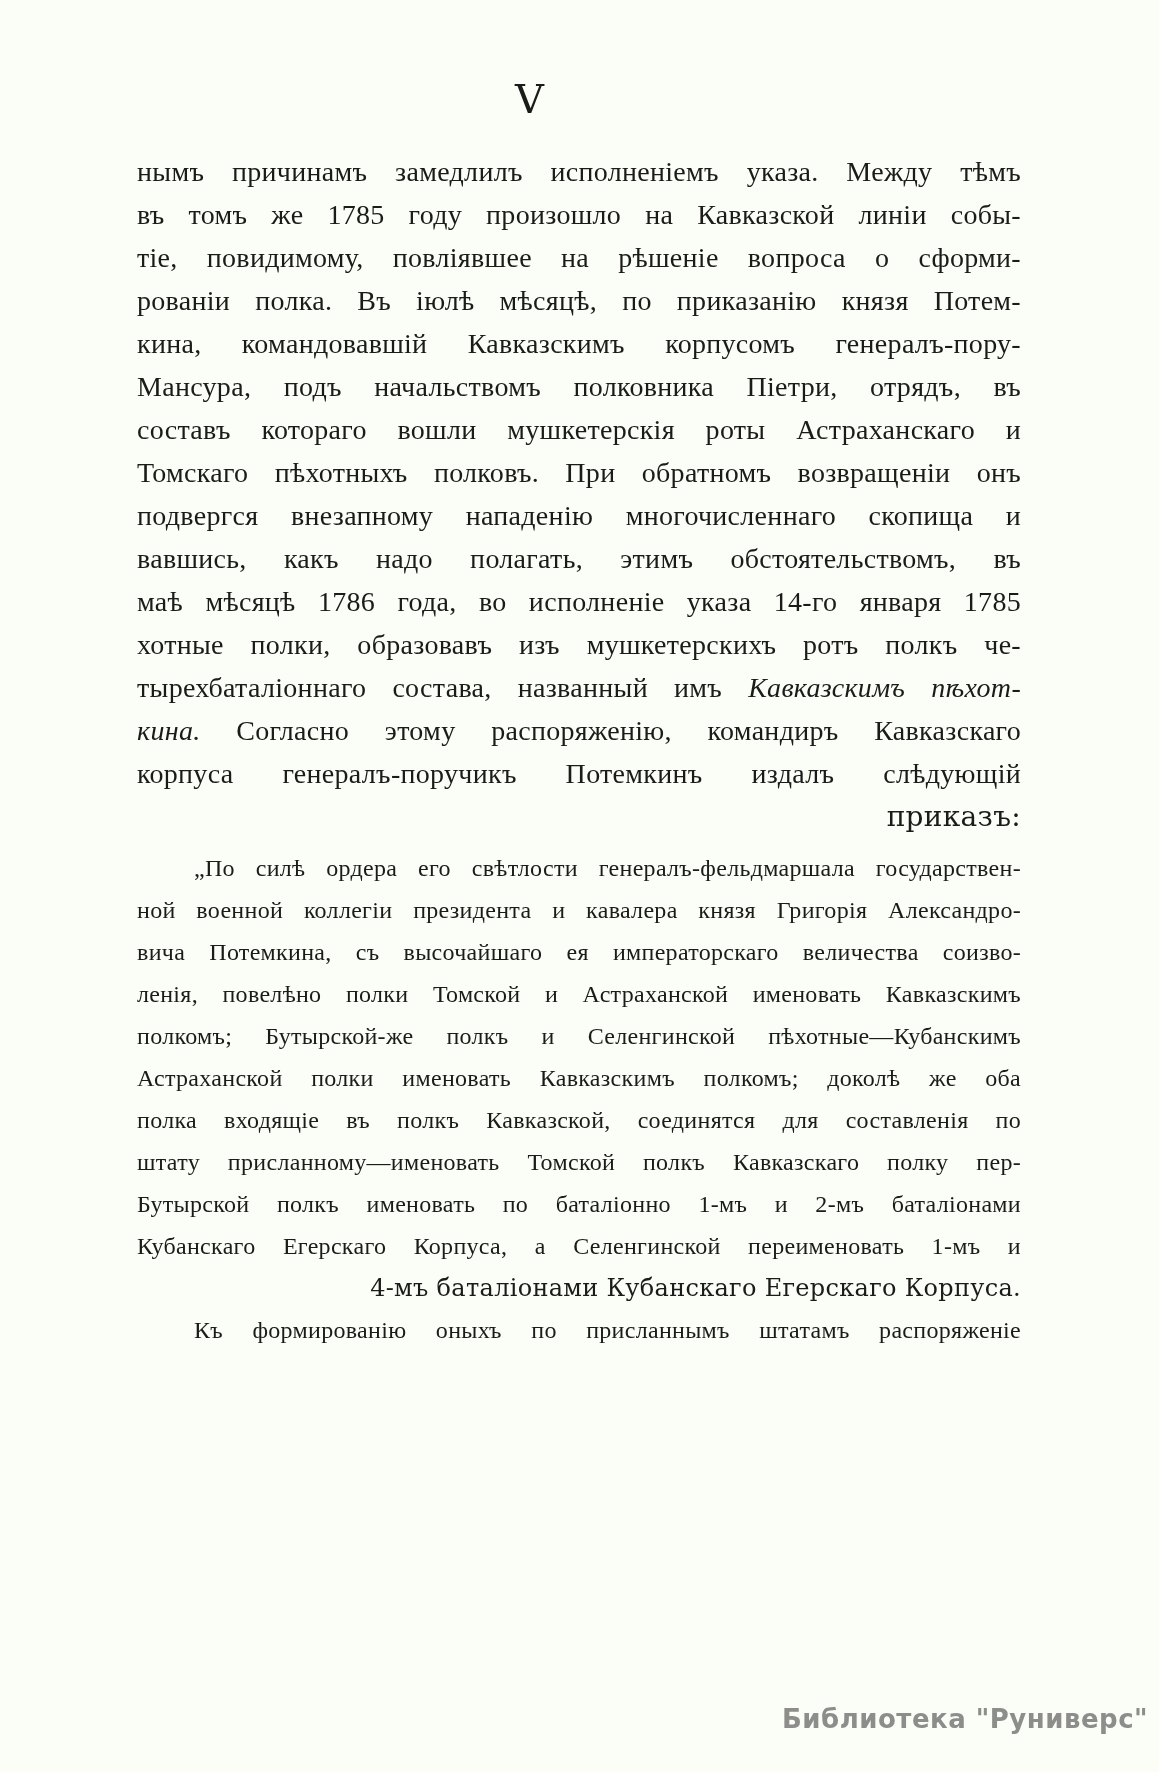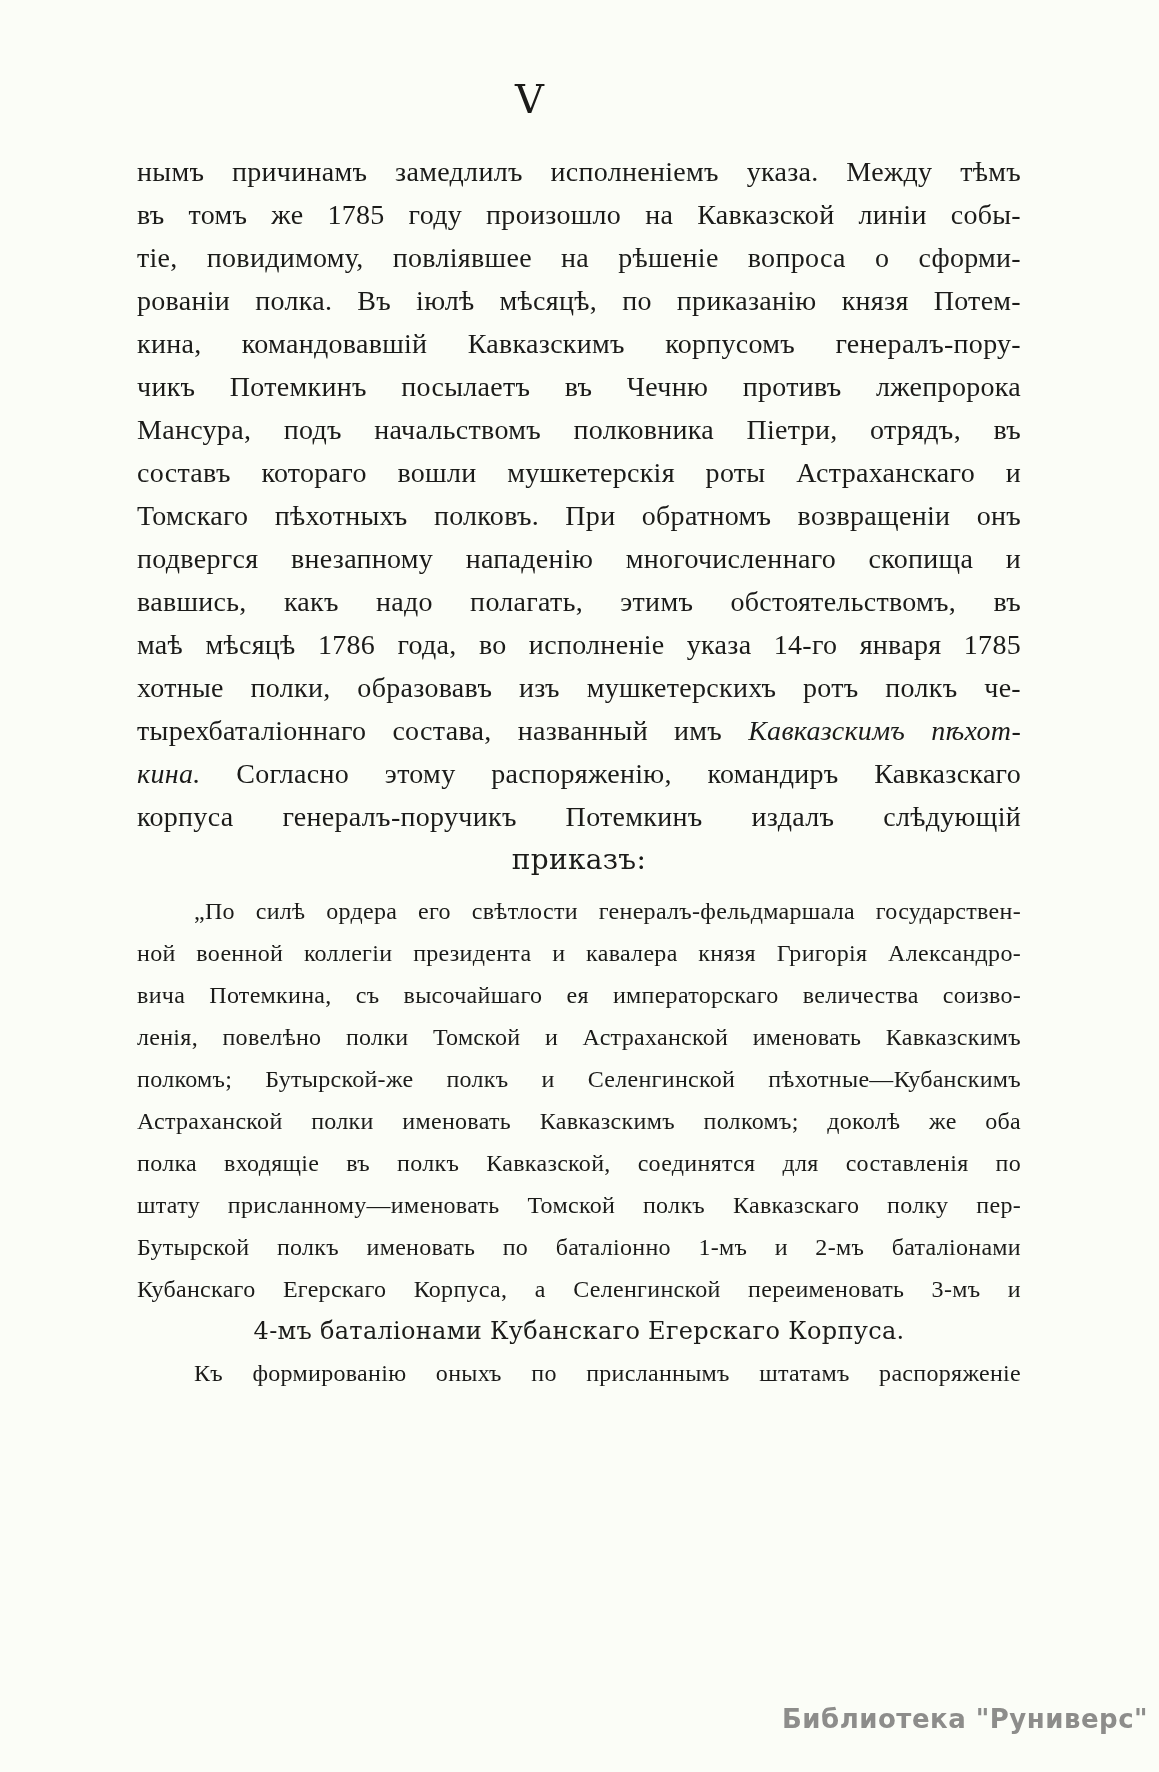--- a/index.html
+++ b/index.html
@@ -20,21 +20,21 @@
     top:76px; left:530px; transform:translateX(-50%);
     font-size:40px; font-weight:400;
     letter-spacing:1px;
   }
   .text-block{
     position:absolute;
     left:137px; top:150px; width:884px;
   }
   .para{width:100%;}
   .line{
-    text-align:center;
+    text-align:right;
     white-space:nowrap;
     letter-spacing:0.3px;
   }
   .line.just{
     white-space:normal;
     text-align:justify;
     text-align-last:justify;
     font-family:Liberation Serif, serif;
   }
   .para.main .line{
@@ -66,21 +66,20 @@
 
   <div class="page-number">V</div>
 
   <div class="text-block">
       <div class="para main">
         <div class="line just"><span>нымъ причинамъ замедлилъ исполненіемъ указа. Между тѣмъ</span></div>
         <div class="line just"><span>въ томъ же 1785 году произошло на Кавказской линіи собы-</span></div>
         <div class="line just"><span>тіе, повидимому, повліявшее на рѣшеніе вопроса о сформи-</span></div>
         <div class="line just"><span>рованіи полка. Въ іюлѣ мѣсяцѣ, по приказанію князя Потем-</span></div>
         <div class="line just"><span>кина, командовавшій Кавказскимъ корпусомъ генералъ-пору-</span></div>
-        <div class="line just"><span>чикъ Потемкинъ посылаетъ въ Чечню противъ лжепророка</span></div>
         <div class="line just"><span>Мансура, подъ начальствомъ полковника Піетри, отрядъ, въ</span></div>
         <div class="line just"><span>составъ котораго вошли мушкетерскія роты Астраханскаго и</span></div>
         <div class="line just"><span>Томскаго пѣхотныхъ полковъ. При обратномъ возвращеніи онъ</span></div>
         <div class="line just"><span>подвергся внезапному нападенію многочисленнаго скопища и</span></div>
         <div class="line just"><span>вавшись, какъ надо полагать, этимъ обстоятельствомъ, въ</span></div>
         <div class="line just"><span>маѣ мѣсяцѣ 1786 года, во исполненіе указа 14-го января 1785</span></div>
         <div class="line just"><span>хотные полки, образовавъ изъ мушкетерскихъ ротъ полкъ че-</span></div>
         <div class="line just"><span>тырехбаталіоннаго состава, названный имъ </span><span class="it">Кавказскимъ пѣхот-</span></div>
         <div class="line just"><span class="it">кина.</span><span> Согласно этому распоряженію, командиръ Кавказскаго</span></div>
         <div class="line just"><span>корпуса генералъ-поручикъ Потемкинъ издалъ слѣдующій</span></div>
@@ -89,21 +88,21 @@
       <div class="para quote">
         <div class="line just ind"><span>„По силѣ ордера его свѣтлости генералъ-фельдмаршала государствен-</span></div>
         <div class="line just"><span>ной военной коллегіи президента и кавалера князя Григорія Александро-</span></div>
         <div class="line just"><span>вича Потемкина, съ высочайшаго ея императорскаго величества соизво-</span></div>
         <div class="line just"><span>ленія, повелѣно полки Томской и Астраханской именовать Кавказскимъ</span></div>
         <div class="line just"><span>полкомъ; Бутырской-же полкъ и Селенгинской пѣхотные—Кубанскимъ</span></div>
         <div class="line just"><span>Астраханской полки именовать Кавказскимъ полкомъ; доколѣ же оба</span></div>
         <div class="line just"><span>полка входящіе въ полкъ Кавказской, соединятся для составленія по</span></div>
         <div class="line just"><span>штату присланному—именовать Томской полкъ Кавказскаго полку пер-</span></div>
         <div class="line just"><span>Бутырской полкъ именовать по баталіонно 1-мъ и 2-мъ баталіонами</span></div>
-        <div class="line just"><span>Кубанскаго Егерскаго Корпуса, а Селенгинской переименовать 3-мъ и</span></div>
+        <div class="line just"><span>Кубанскаго Егерскаго Корпуса, а Селенгинской переименовать 1-мъ и</span></div>
         <div class="line"><span>4-мъ баталіонами Кубанскаго Егерскаго Корпуса.</span></div>
       </div>
       <div class="para quote">
         <div class="line just ind"><span>Къ формированію оныхъ по присланнымъ штатамъ распоряженіе</span></div>
       </div>
     </div>
 
   <div class="footer-watermark">Библиотека "Руниверс"</div>
 
 </div>

